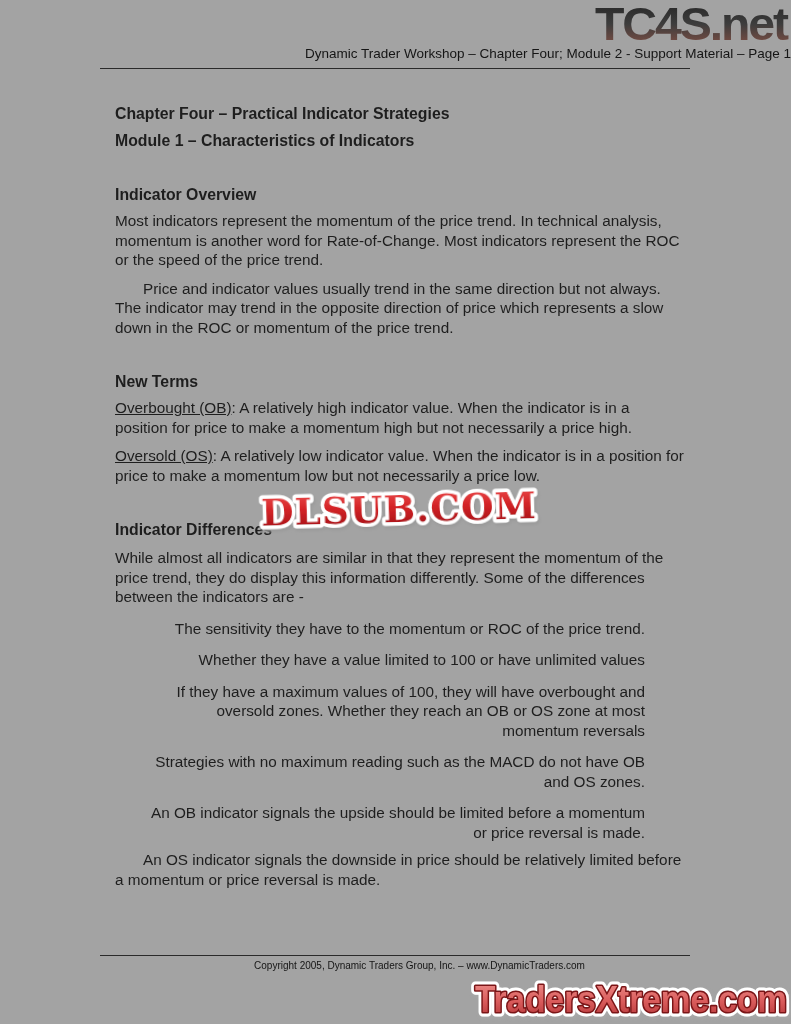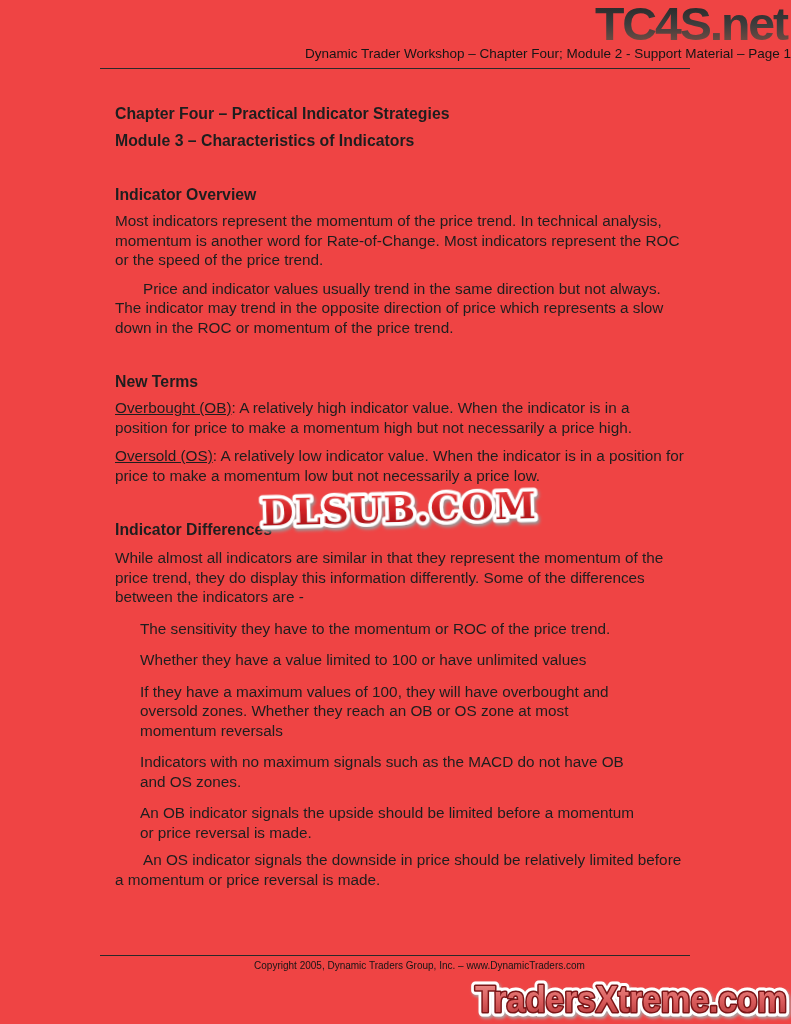--- a/index.html
+++ b/index.html
@@ -1,19 +1,19 @@
 <!DOCTYPE html>
 <html><head>
 <meta charset="utf-8">
 <style>
   html,body { margin:0; padding:0; background:#ffffff; }
   .page {
     position:relative;
     width:791px; height:1024px;
-    background:#ef4444;
+    background:#a3a3a3;
     overflow:hidden;
     font-family:"Liberation Sans", sans-serif;
     color:#1e1e1e;
   }
   
   .running-head {
     position:absolute; top:46px; left:0; width:100%;
     text-align:right; font-size:13.5px; color:#151515;
   }
   .rule { position:absolute; left:100px; width:590px; border-top:1.5px solid #2a2a2a; }
@@ -23,21 +23,21 @@
   
   .content { position:absolute; top:8px; left:115px; width:570px; font-size:15.3px; line-height:19.5px; }
   .doc-title { font-weight:bold; font-size:15.8px; margin:0 0 7px 0; }
   .doc-title.first { margin-top:96px; }
   h3.sec-head { font-weight:bold; font-size:15.8px; margin:35px 0 6px 0; line-height:20px; }
   h3.sec-head.diff { margin-bottom:8px; }
   p { margin:0 0 9px 0; }
   p.indent { text-indent:28px; }
   .u { text-decoration:underline; }
   .diff-list { margin-left:25px; max-width:505px; }
-  .diff-list p { margin:12px 0 8px 0; }
+  .diff-list p { margin:12px 0 8px 0;text-align:right; }
   .closing p:first-child { margin-bottom:7px; }
 
   
   .copyright {
     position:absolute; top:960px; left:0; width:100%;
     text-align:center; font-size:10px; color:#151515;padding-left:24px;
   }
 
   
   .logo-tc4s { position:absolute; top:0; right:0; width:200px; height:48px; }
@@ -59,42 +59,42 @@
       </linearGradient>
     </defs>
     <text x="196" y="40" text-anchor="end" font-family="Liberation Sans, sans-serif" font-size="46" font-weight="bold" letter-spacing="-2" textLength="192" lengthAdjust="spacingAndGlyphs" fill="url(#g-tc4s)">TC4S.net</text>
   </svg>
 
   <div class="running-head">Dynamic Trader Workshop – Chapter Four; Module 2 - Support Material – Page 1</div>
   <div class="rule top"></div>
 
   <div class="content">
     <div class="doc-title first">Chapter Four – Practical Indicator Strategies</div>
-    <div class="doc-title">Module 3 – Characteristics of Indicators</div>
+    <div class="doc-title">Module 1 – Characteristics of Indicators</div>
 
     <h3 class="sec-head">Indicator Overview</h3>
     <p>Most indicators represent the momentum of the price trend. In technical analysis, momentum is another word for Rate-of-Change. Most indicators represent the ROC or the speed of the price trend.</p>
     <p class="indent">Price and indicator values usually trend in the same direction but not always. The indicator may trend in the opposite direction of price which represents a slow down in the ROC or momentum of the price trend.</p>
 
     <h3 class="sec-head">New Terms</h3>
     <p>
       <span class="u">Overbought (OB)</span><span>: A relatively high indicator value. When the indicator is in a position for price to make a momentum high but not necessarily a price high.</span>
     </p>
     <p>
       <span class="u">Oversold (OS)</span><span>: A relatively low indicator value. When the indicator is in a position for price to make a momentum low but not necessarily a price low.</span>
     </p>
 
     <h3 class="sec-head diff">Indicator Differences</h3>
     <p>While almost all indicators are similar in that they represent the momentum of the price trend, they do display this information differently. Some of the differences between the indicators are -</p>
 
     <div class="diff-list">
       <p>The sensitivity they have to the momentum or ROC of the price trend.</p>
       <p>Whether they have a value limited to 100 or have unlimited values</p>
       <p>If they have a maximum values of 100, they will have overbought and oversold zones. Whether they reach an OB or OS zone at most momentum reversals</p>
-      <p>Indicators with no maximum signals such as the MACD do not have OB and OS zones.</p>
+      <p>Strategies with no maximum reading such as the MACD do not have OB and OS zones.</p>
       <p>An OB indicator signals the upside should be limited before a momentum or price reversal is made.</p>
     </div>
 
     <div class="closing">
       <p class="indent">An OS indicator signals the downside in price should be relatively limited before a momentum or price reversal is made.</p>
     </div>
   </div>
 
   <svg class="logo-dlsub" viewBox="0 0 292 54">
     <defs>

